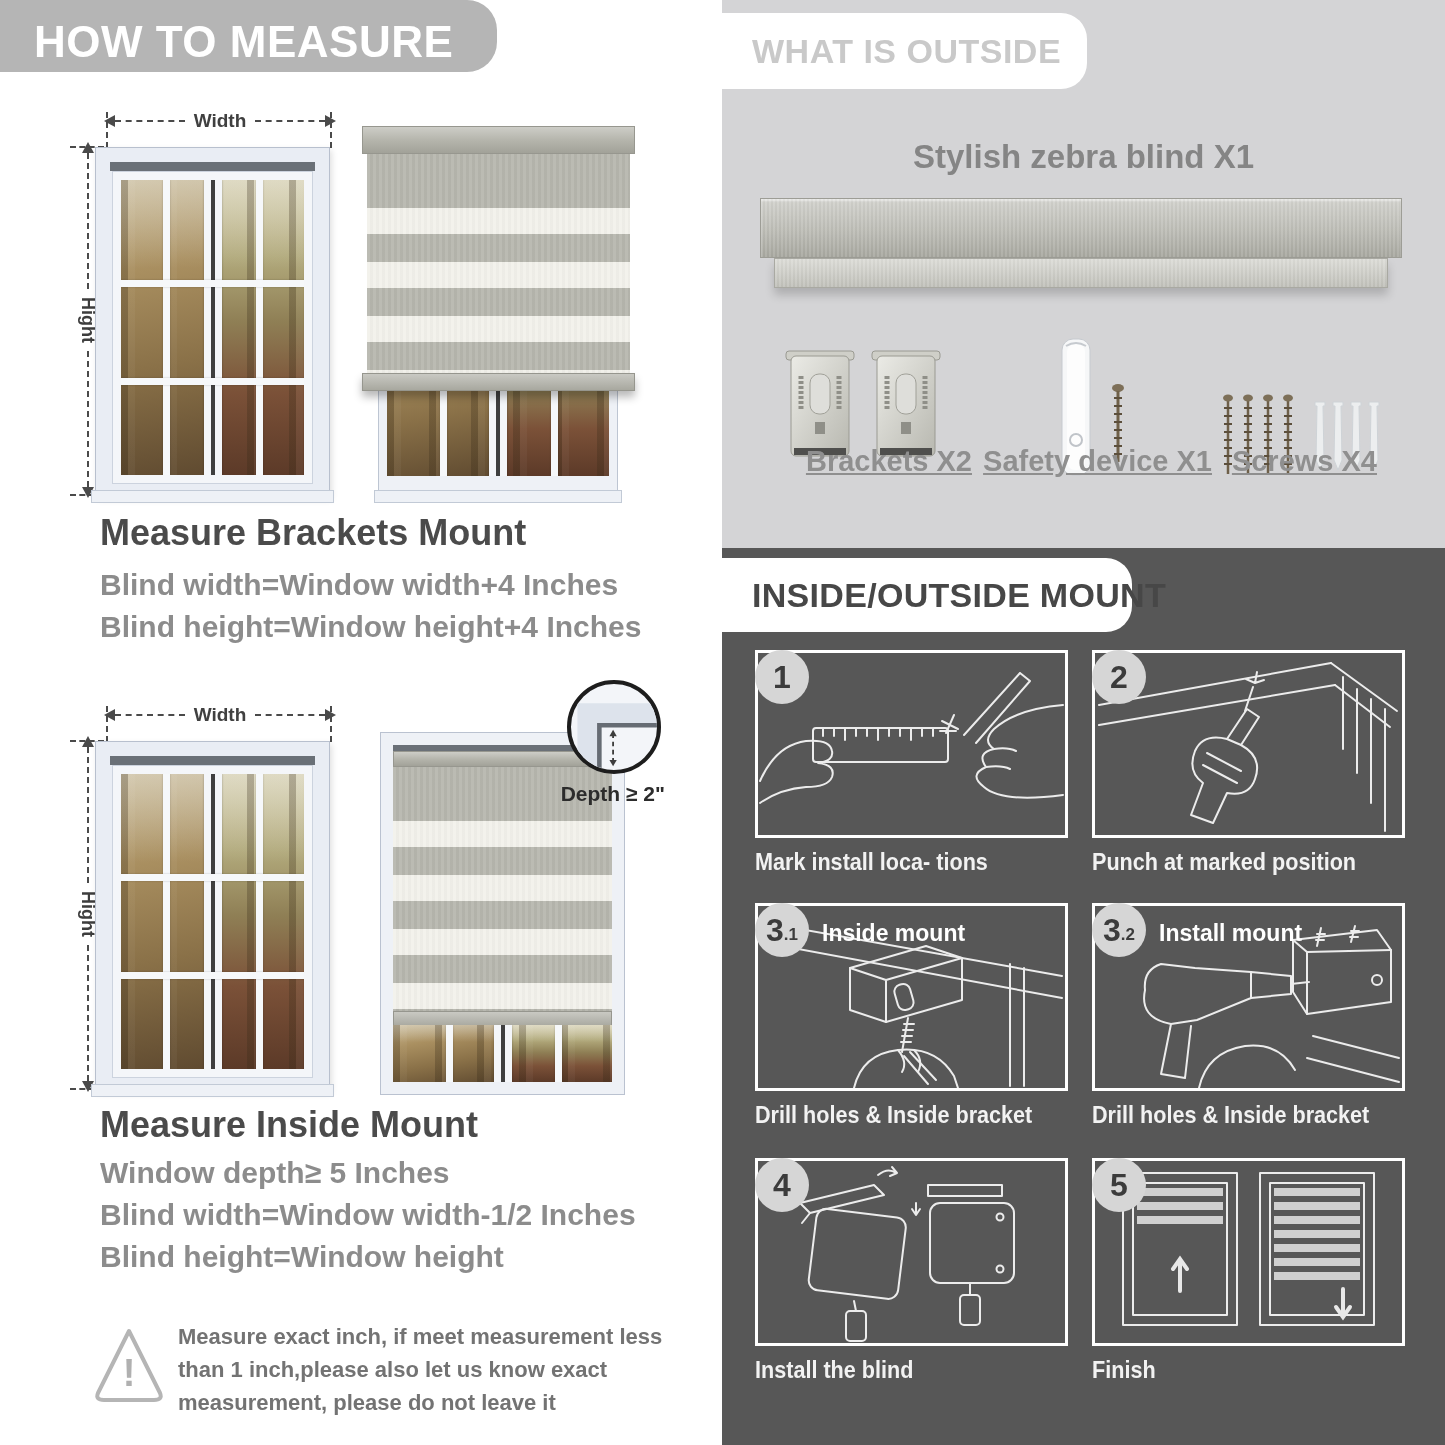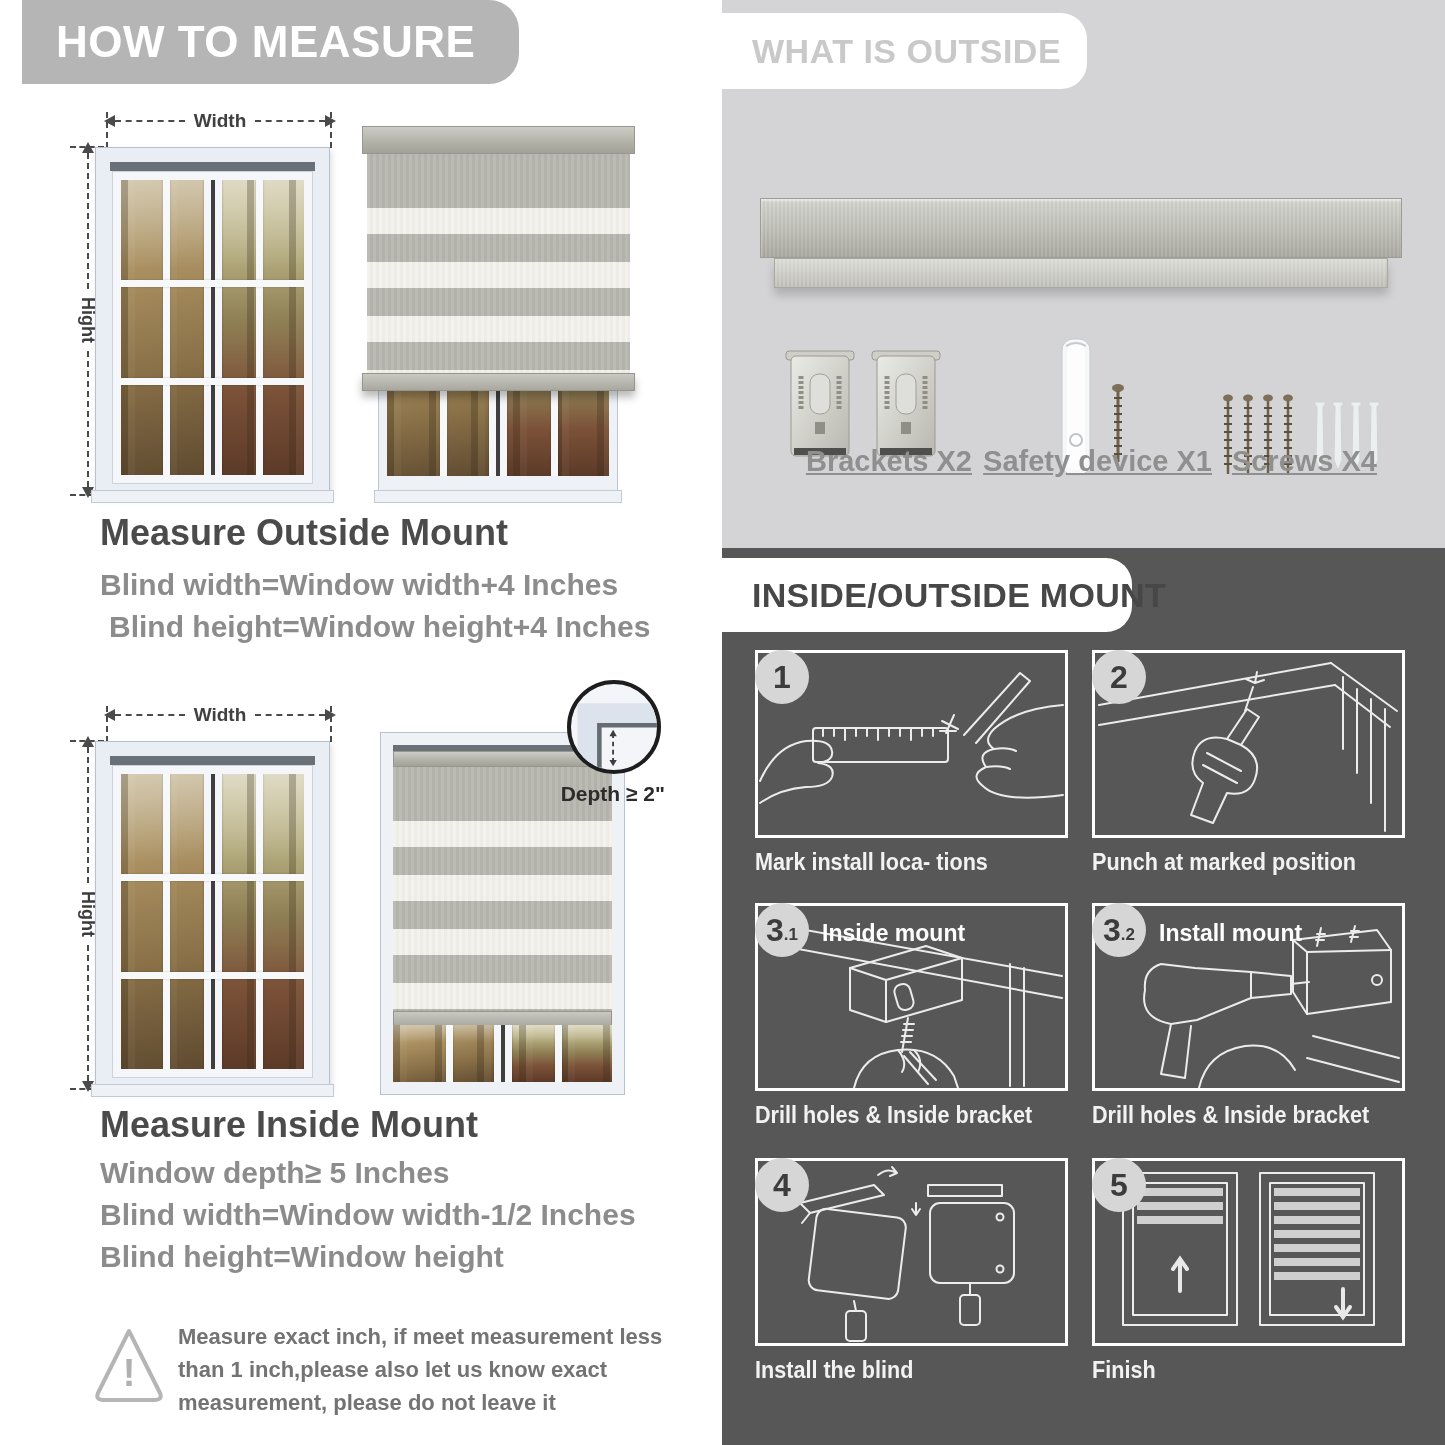--- a/index.html
+++ b/index.html
@@ -5,23 +5,23 @@
   html,body { margin:0; padding:0; background:#fff; }
   * { box-sizing:border-box; }
   #canvas {
     position:relative; width:1445px; height:1445px; overflow:hidden;
     background:#ffffff; font-family:"Liberation Sans", sans-serif;
   }
   .abs { position:absolute; }
 
   
   .htm-header {
-    left:0; top:10; width:497px; height:84px; background:#b5b5b5;
+    left:0; top:10; width:497px; height:72px; background:#b5b5b5;
     border-radius:0 30px 30px 0; color:#fff; font-size:44px; font-weight:bold;
-    line-height:84px; padding-left:34px; letter-spacing:0.5px; white-space:nowrap;margin-left:22px;
+    line-height:84px; padding-left:34px; letter-spacing:0.5px; white-space:nowrap;
   }
 
   
   .dimw { display:flex; align-items:center; }
   .dimw .seg { flex:1; height:0; border-top:2px dashed #4a4a4a; }
   .dimw .lbl { padding:0 9px; font-size:19px; font-weight:bold; color:#404040; }
   .ahl { width:0; height:0; border:6px solid transparent; border-left:0; border-right:11px solid #4a4a4a; }
   .ahr { width:0; height:0; border:6px solid transparent; border-right:0; border-left:11px solid #4a4a4a; }
   .dimv { display:flex; flex-direction:column; align-items:center; }
   .dimv .seg { flex:1; width:0; border-left:2px dashed #4a4a4a; }
@@ -163,23 +163,23 @@
 
   <div class="abs" style="left:362px; top:126px; width:273px; height:265px; z-index:2;">
     <div class="cassette" style="top:0;"></div>
     <div class="fabric" style="height:219px;">
       <div class="band"></div>
         <div class="weave"></div>
     </div>
     <div class="rail" style="top:247px;"></div>
   </div>
 
-  <div class="abs h-dark" style="left:100px; top:512px;">Measure Outside Mount</div>
+  <div class="abs h-dark" style="left:100px; top:512px;">Measure Brackets Mount</div>
   <div class="abs p-gray" style="left:100px; top:568px;">Blind width=Window width+4 Inches</div>
-  <div class="abs p-gray" style="left:100px; top:610px;margin-left:9px;">Blind height=Window height+4 Inches</div>
+  <div class="abs p-gray" style="left:100px; top:610px;">Blind height=Window height+4 Inches</div>
 
   <div class="abs vtick" style="left:106px; top:706px;"></div>
   <div class="abs vtick" style="left:330px; top:706px;"></div>
   <div class="abs dimw" style="left:104px; top:704px; width:232px;">
     <div class="ahl"></div>
       <div class="seg"></div>
     <span class="lbl">Width</span>
     <div class="seg"></div>
       <div class="ahr"></div>
   </div>
@@ -253,20 +253,21 @@
       <path d="M36 7 L67 69 Q70 76 61 76 L11 76 Q2 76 5 69 Z" fill="none" stroke="#b5b5b5" stroke-width="4" stroke-linejoin="round"></path>
       <text x="36" y="62" text-anchor="middle" font-size="38" font-weight="bold" fill="#b0b0b0" font-family="Liberation Sans, sans-serif">!</text>
     </svg>
   </div>
   <div class="abs warn-text" style="left:178px; top:1320px;">Measure exact inch, if meet measurement less than 1 inch,please also let us know exact measurement, please do not leave it</div>
 
   <div class="abs right-light">
     <div class="wii-header">
       <span>WHAT IS OUTSIDE</span>
     </div>
+    <div class="blind-label">Stylish zebra blind X1</div>
 
     <div class="rail-main">
         <div class="brushed"></div>
       </div>
     <div class="rail-lower">
         <div class="brushed"></div>
       </div>
 
     <div class="abs" style="left:62px; top:348px;">
       <svg width="72" height="118" viewBox="0 0 72 118">

